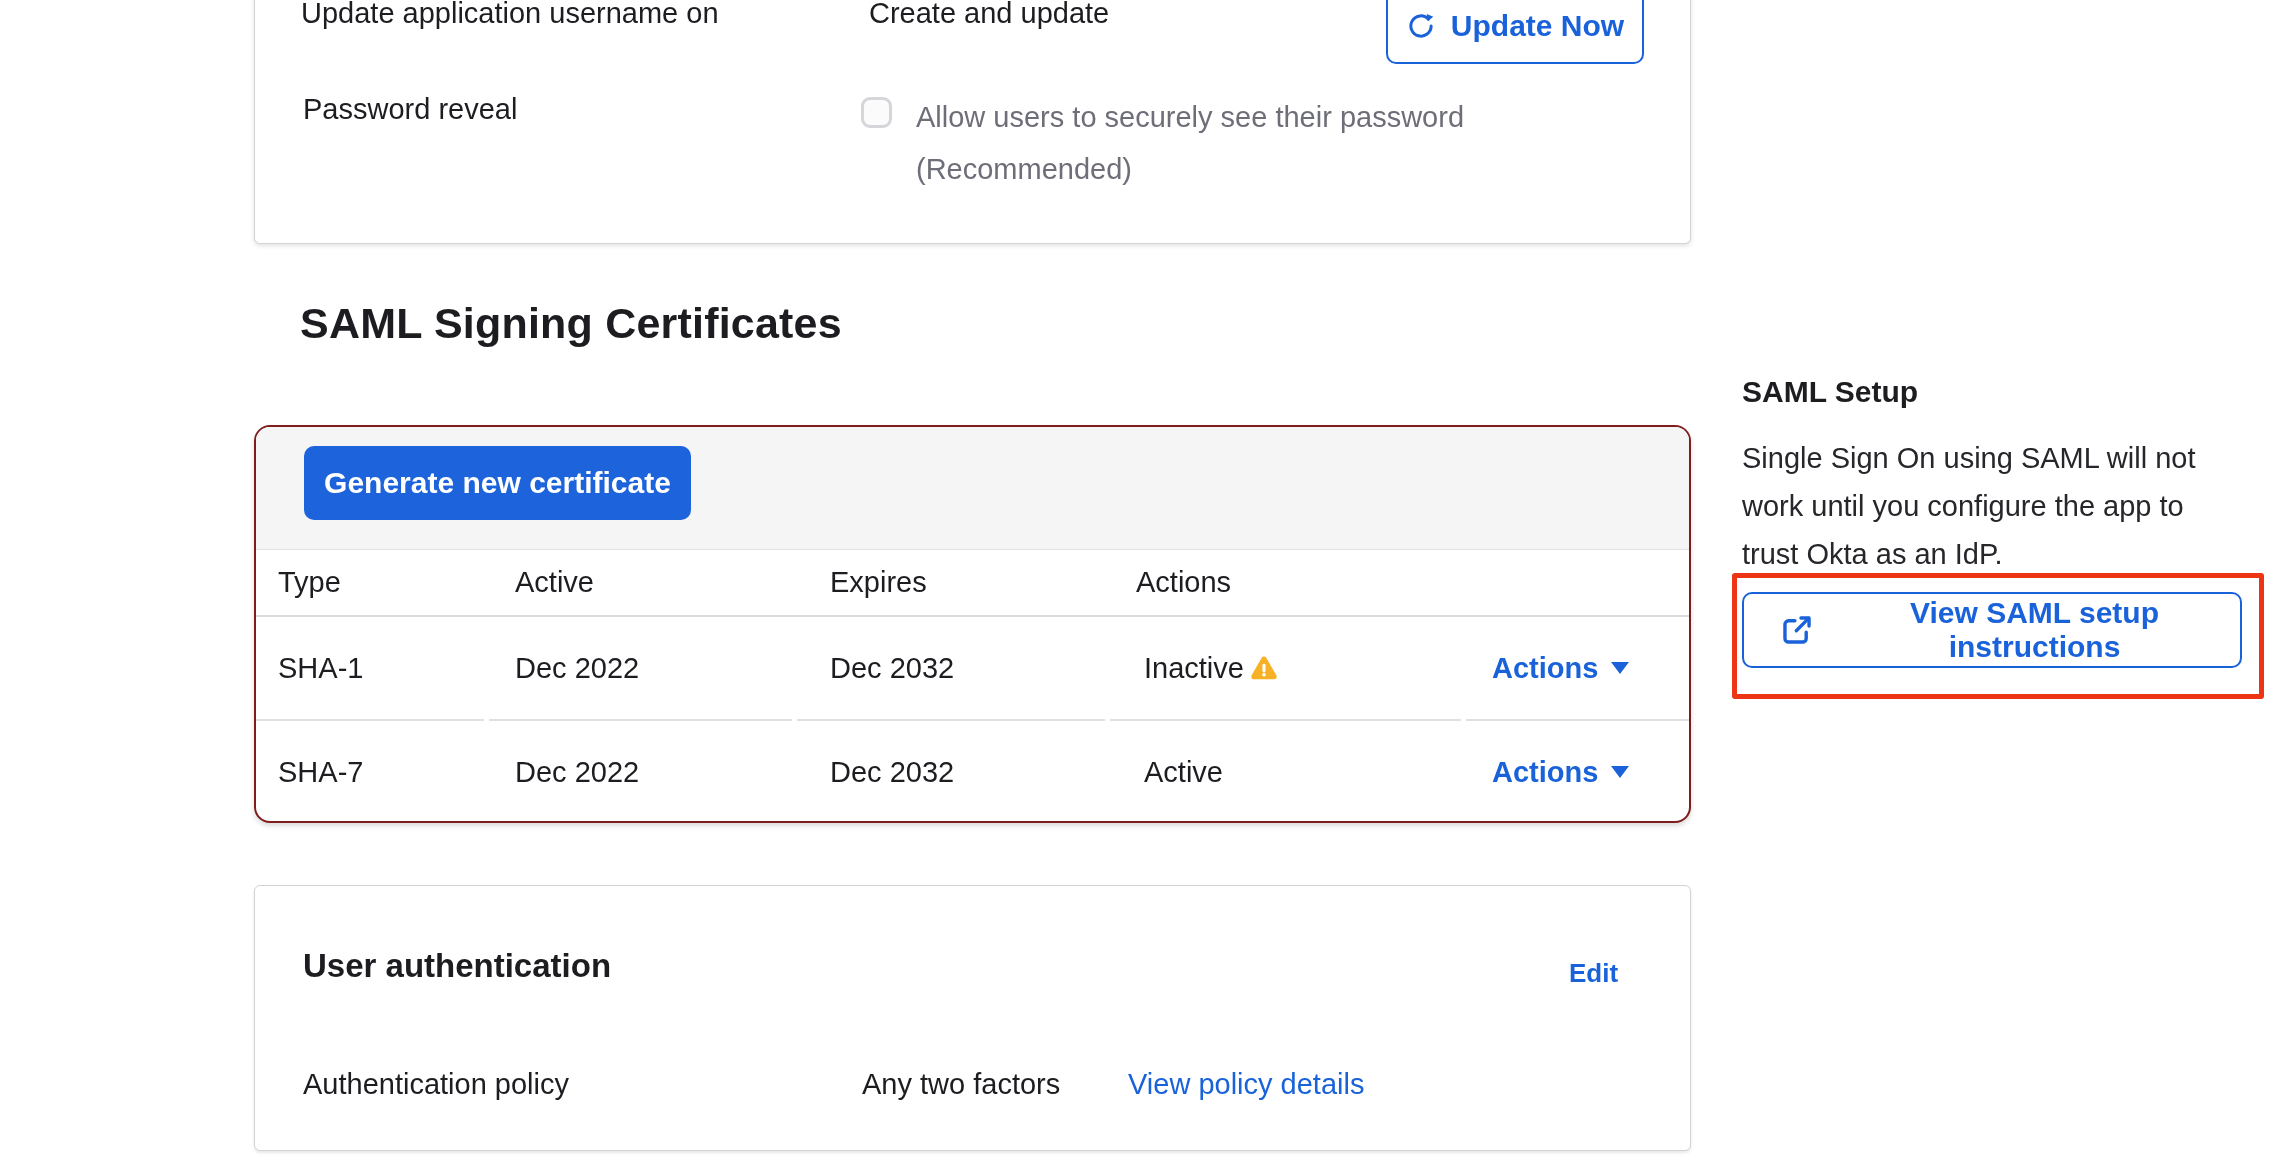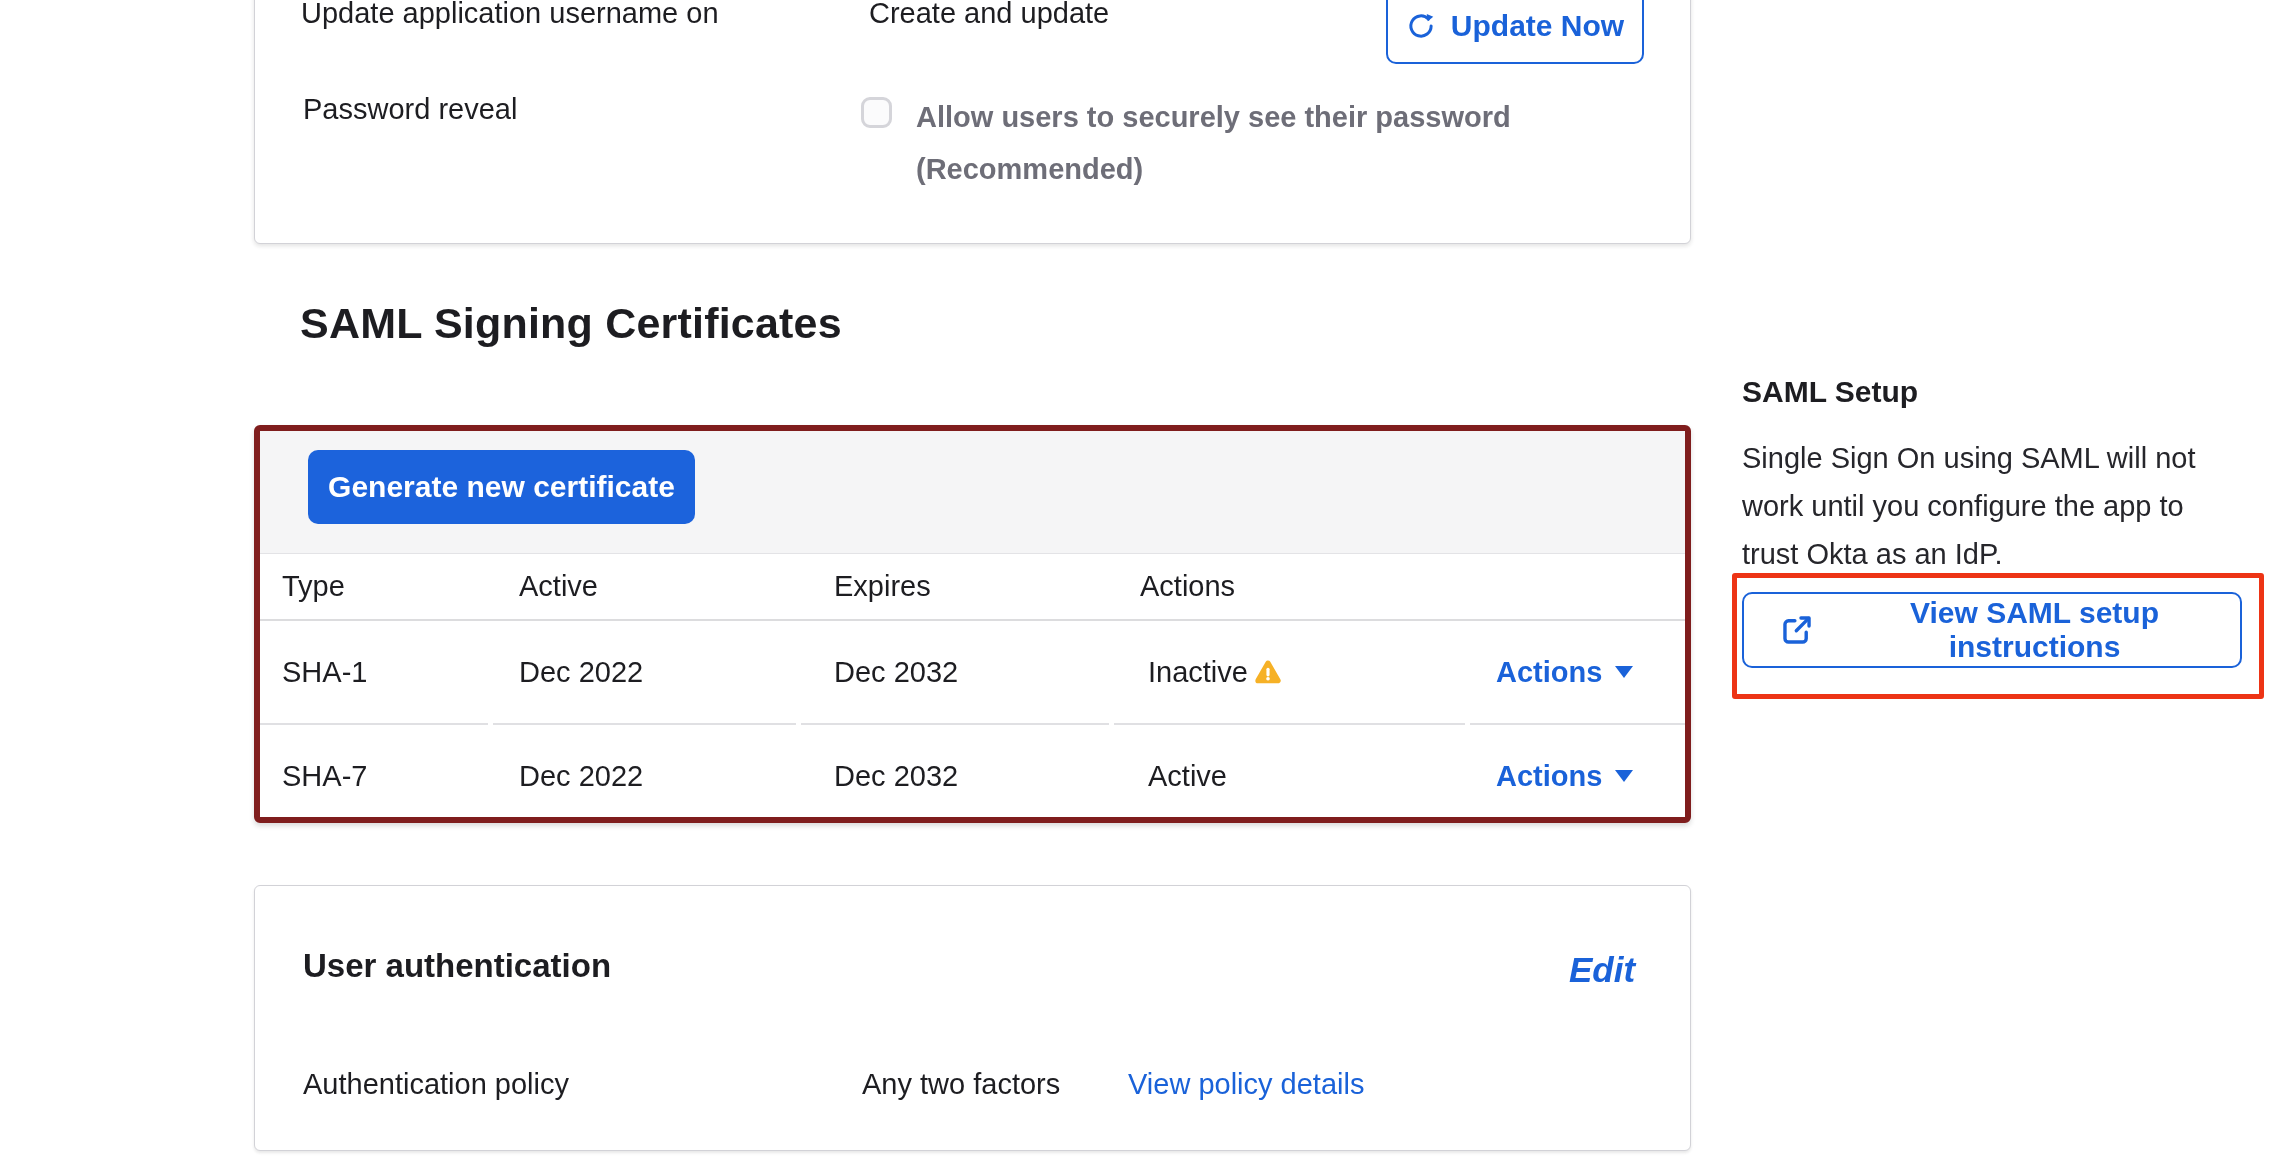--- a/index.html
+++ b/index.html
@@ -15,39 +15,39 @@
   .card {
     position:absolute; background:#fff;
     border:1px solid #d2d2d7; border-radius:6px;
     box-shadow:0 2px 4px rgba(29,29,33,.13);
   }
 
   
   #top-card { left:254px; top:-80px; width:1437px; height:324px; }
   .field-label { font-size:29px; color:#1d1d21; line-height:36px; }
   .field-value { font-size:29px; color:#1d1d21; line-height:36px; }
-  .muted { color:#6e6e78;font-weight:bold; }
+  .muted { color:#6e6e78; }
 
   .btn-outline {
     position:absolute; display:flex; align-items:center; justify-content:center;
     gap:15px; background:#fff; border:2.5px solid #1a62d9; border-radius:10px;
     color:#1a62d9; font-weight:bold; font-size:30px; cursor:pointer;
   }
   .checkbox {
     position:absolute; width:31px; height:31px; border-radius:9px;
     border:3px solid #d5d5da; background:#fbfbfc;
   }
 
   
   #saml-title { left:252px; top:296px; font-size:43px; font-weight:bold; line-height:54px; letter-spacing:.2px;margin-left:48px; }
 
   
   #cert-panel {
     left:254px; top:425px; width:1437px; height:398px;
-    border:6px solid #7f1d1d; border-radius:6px; background:#fff;
+    border:2px solid #7f1d1d; border-radius:16px; background:#fff;
     box-shadow:0 3px 5px rgba(29,29,33,.16); overflow:hidden; position:absolute;
   }
   #cert-toolbar { height:123px; background:#f5f5f6; border-bottom:1px solid #e3e3e6; position:relative; }
   .btn-primary {
     position:absolute; left:48px; top:19px; width:387px; height:74px;
     background:#1c63dc; color:#fff; border:none; border-radius:10px;
     font-size:30px; font-weight:bold; font-family:inherit; cursor:pointer;
     display:flex; align-items:center; justify-content:center;
   }
   .t-row { display:flex; align-items:center; }
@@ -73,21 +73,21 @@
   #saml-setup-desc  { left:1742px; top:434px; font-size:29px; line-height:48px; color:#26262b; }
   #annotation-box {
     left:1732px; top:573px; width:532px; height:126px;
     border:5px solid #ed3415; border-radius:3px; background:transparent; pointer-events:none;
   }
   #view-saml-btn { left:1742px; top:592px; width:500px; height:76px;padding-left:36px; }
 
   
   #auth-card { left:254px; top:885px; width:1437px; height:266px; box-shadow:0 2px 3px rgba(29,29,33,.10); }
   #auth-title { left:48px; top:58px; font-size:33px; font-weight:bold; line-height:44px; }
-  #auth-edit  { left:1314px; top:64px; font-size:35px;font-style:italic; }
+  #auth-edit  { left:1314px; top:72px; font-size:26px; }
   .auth-row-text { top:178px; font-size:29px; line-height:40px; }
   .link-plain { color:#1a62d9; cursor:pointer; font-weight:normal; }
 
   svg { display:block; }
 </style>
 </head>
 <body>
 
 <div id="screen">
 

